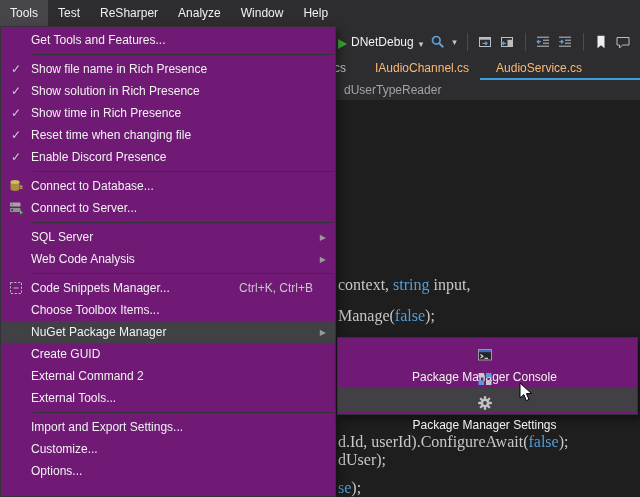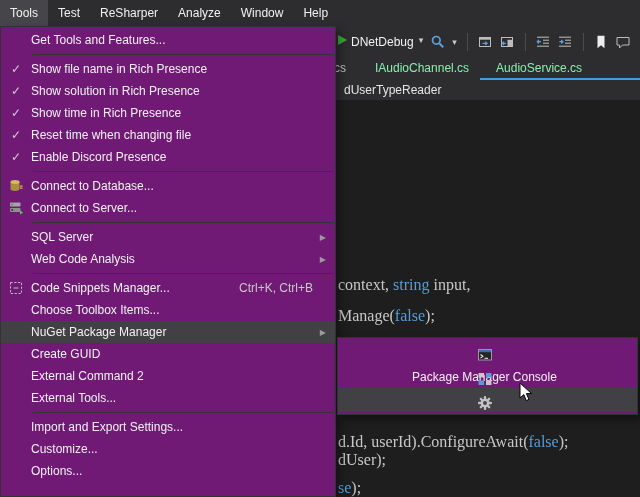--- a/index.html
+++ b/index.html
@@ -8,39 +8,39 @@
 
   
   .menubar{position:absolute;left:0;top:0;width:100%;height:26px;background:#2d2d30;
            display:flex;align-items:stretch;}
   .mb-item{padding:6px 10px 16px 10px;font-size:12px;color:#f1f1f1;}
   .mb-item.active{background:#46464a;}
 
   
   .toolbar{position:absolute;left:0;top:26px;width:100%;height:31px;background:#2d2d30;}
   .tb-content{position:absolute;left:338px;top:0;height:100%;display:flex;align-items:center;gap:5px;}
-  .tb-btn{display:flex;align-items:flex-start;gap:4px;}
+  .tb-btn{display:flex;align-items:flex-end;gap:4px;}
   .play{width:0;height:0;border-left:9px solid #37a937;border-top:5.5px solid transparent;
         border-bottom:5.5px solid transparent;}
   .tb-label{color:#f1f1f1;font-size:12px;}
   .chev{color:#c8c8c8;font-size:9px;margin:0 1px;}
   .tb-icon{width:17px;height:17px;display:inline-flex;align-items:center;justify-content:center;}
   .tb-sep{width:1px;height:18px;background:#4a4a4f;margin:0 4px;display:inline-block;}
 
   
   .tabstrip{position:absolute;left:0;top:57px;width:100%;height:23px;background:#2d2d30;}
   .tabs-inner{position:absolute;left:334px;top:0;height:21px;display:flex;align-items:center;text-align:right;}
-  .tab{font-size:12px;color:#86efac;white-space:nowrap;}
+  .tab{font-size:12px;color:#fdba74;white-space:nowrap;}
   .tab:nth-child(1){margin-right:29px;color:#c2c2c4;}
   .tab:nth-child(2){margin-right:27px;}
   .tab-underline{position:absolute;left:480px;right:0;top:21px;height:2px;background:#3e9ddb;}
 
   
   .breadcrumb{position:absolute;left:0;top:80px;width:100%;height:20px;background:#2d2d30;}
-  .crumb-text{position:absolute;left:344px;top:3px;font-size:12px;color:#e5e5e5;}
+  .crumb-text{position:absolute;left:344px;top:3px;font-size:12px;color:#a3a3a3;}
 
   
   .editor{position:absolute;left:0;top:100px;width:100%;height:397px;background:#1e1e1e;}
   .code-line{position:absolute;font-family:Liberation Serif, serif;font-size:16px;
              white-space:pre;z-index:2;line-height:15px;}
   .seg-plain{color:#c8c8c8;}
   .seg-keyword{color:#569cd6;}
 
   
   .menu{position:absolute;background:#701a75;border:1px solid #333337;box-sizing:border-box;
@@ -315,19 +315,20 @@
                 <rect x="6.8" y="1" width="2.4" height="14" rx="1"></rect>
                 <rect x="6.8" y="1" width="2.4" height="14" rx="1" transform="rotate(45 8 8)"></rect>
                 <rect x="6.8" y="1" width="2.4" height="14" rx="1" transform="rotate(90 8 8)"></rect>
                 <rect x="6.8" y="1" width="2.4" height="14" rx="1" transform="rotate(135 8 8)"></rect>
                 <circle cx="8" cy="8" r="4.3"></circle>
               </g>
               <circle cx="8" cy="8" r="1.9" fill="#414145"></circle>
             </svg>
           </span>
         </span>
+        <span class="m-label">Package Manager Settings</span>
       </div>
     </div>
 
   <svg class="cursor" width="14" height="21" viewBox="0 0 14 21">
     <path d="M1 1 L1 16 L4.8 12.6 L7.3 18.6 L10 17.4 L7.4 11.6 L12.6 11.6 Z" fill="#ffffff" stroke="#000000" stroke-width="1"></path>
   </svg>
 </div>
 
 </body></html>

